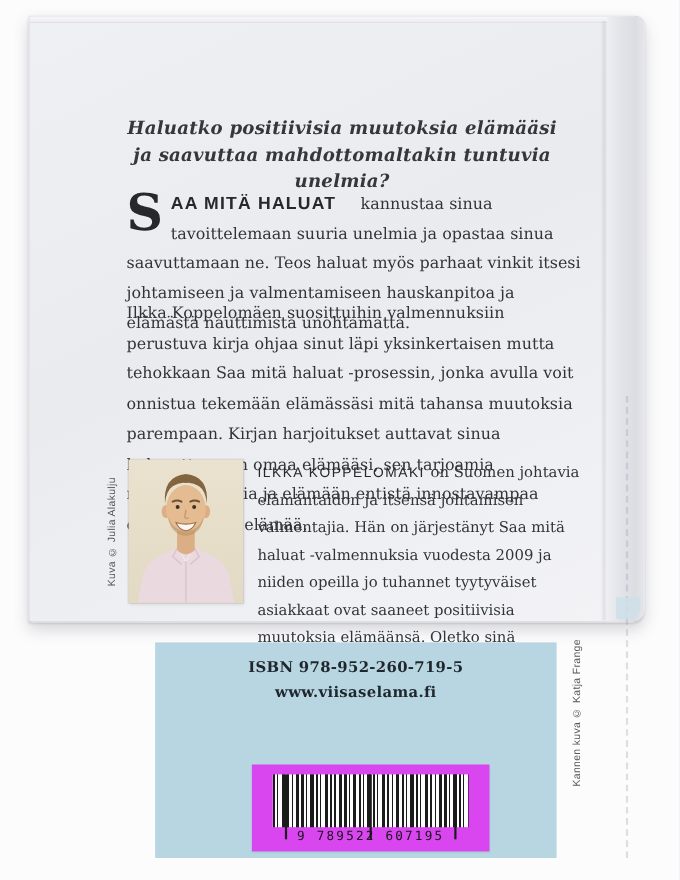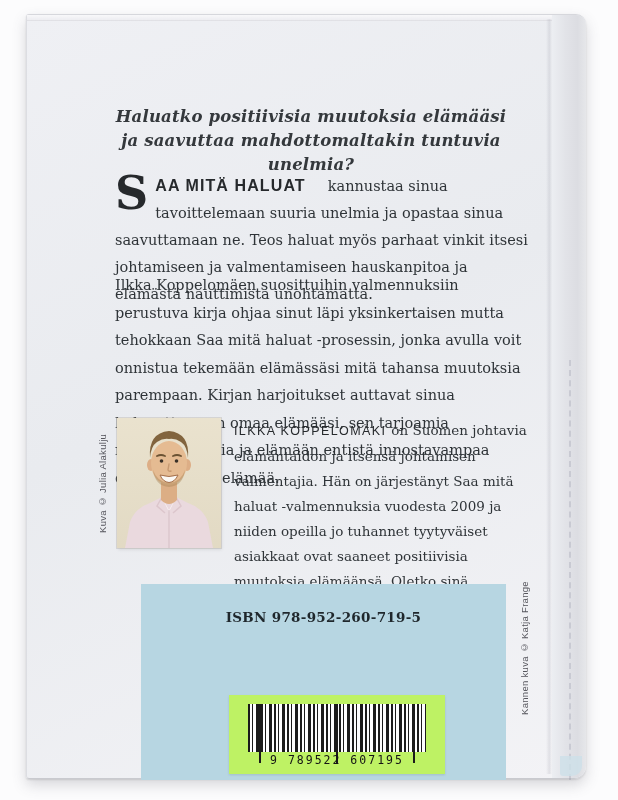--- a/index.html
+++ b/index.html
@@ -5,21 +5,21 @@
   * { margin:0; padding:0; box-sizing:border-box; }
   html,body { width:618px; height:800px; }
   body {
     font-family: "DejaVu Serif", serif;
     background:#fcfcfd;
     position:relative;
     overflow:hidden;
   }
   
   .book {
-    position:absolute; left:26px; top:14px; width:560px; height:765px;
+    position:absolute; left:26px; top:14px; width:560px; height:552px;
     background:linear-gradient(155deg,#eff0f4 0%,#e9ebef 45%,#f3f3f6 100%);
     border-radius:3px 10px 12px 3px;
     box-shadow:0 6px 14px rgba(80,80,95,.22), 0 1px 2px rgba(0,0,0,.12);
     border-top:1px solid #d6d7dc;
     border-left:1px solid #dcdde2;
     border-bottom:1px solid #c9cacf;
   }
   .book-top-board {
     position:absolute; left:0; top:0; right:20px; height:6px;
     background:linear-gradient(#f8f8fa,#ededf1);
@@ -90,27 +90,27 @@
   .author-name {
     font-family:"Liberation Sans",sans-serif; font-weight:normal;
     font-size:12.5px; letter-spacing:1.4px; color:#26292c; margin-right:5px;
   }
   
   .footer-panel {
     position:absolute; left:114px; top:569px; width:365px; height:196px;
     background:#b7d6e2;
   }
   .footer-lines {
-    padding-top:22px; text-align:center;
+    padding-top:12px; text-align:center;
     font-size:13.5px; line-height:22.5px; color:#1f272c; font-weight:bold;
     letter-spacing:.3px;
   }
   .barcode-label {
     position:absolute; left:88px; top:111px; width:216px; height:79px;
-    background:#bef264; box-shadow:0 1px 2px rgba(40,60,70,.15);
+    background:#d946ef; box-shadow:0 1px 2px rgba(40,60,70,.15);
   }
   .barcode-bars {
     position:absolute; left:19px; right:19px; top:9px; height:48px;
     background:repeating-linear-gradient(90deg,
       #1b1b1b 0 2px, #fdfdfe 2px 4px,
       #1b1b1b 4px 5px, #fdfdfe 5px 8px,
       #1b1b1b 8px 11px, #fdfdfe 11px 13px);
   }
   .guard { position:absolute; top:9px; width:2px; height:59px; background:#1b1b1b; }
   .guard.g1 { left:30px; } .guard.g2 { left:107px; } .guard.g3 { right:30px; }
@@ -183,20 +183,21 @@
       </svg>
     </div>
     <p class="author-bio">
       <span class="author-name">ILKKA KOPPELOMÄKI</span><span>on Suomen johtavia elämäntaidon ja itsensä johtamisen valmentajia. Hän on järjestänyt Saa mitä haluat -valmennuksia vuodesta 2009 ja niiden opeilla jo tuhannet tyytyväiset asiakkaat ovat saaneet positiivisia muutoksia elämäänsä. Oletko sinä seuraava?</span>
     </p>
   </div>
 
   <div class="footer-panel">
     <div class="footer-lines">
       <div>ISBN 978-952-260-719-5</div>
+      <div>www.viisaselama.fi</div>
     </div>
     <div class="barcode-label">
       <div class="barcode-bars"></div>
       <div class="guard g1"></div>
       <div class="guard g2"></div>
       <div class="guard g3"></div>
       <div class="barcode-number">9 789522 607195</div>
     </div>
   </div>
 

